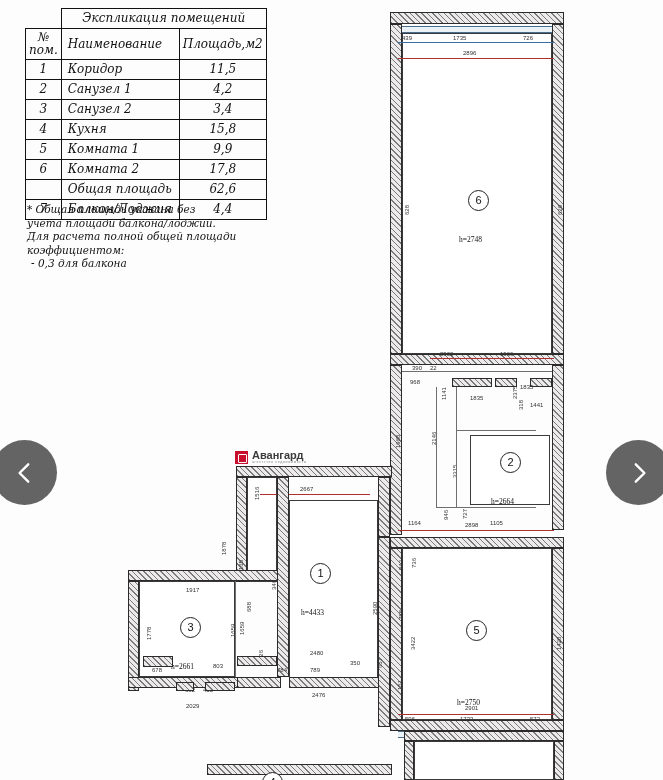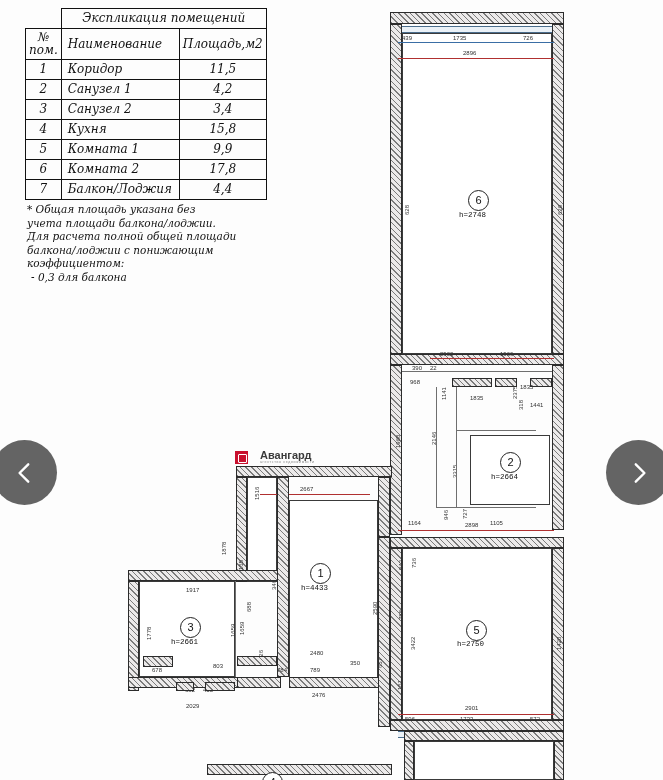--- a/index.html
+++ b/index.html
@@ -32,24 +32,24 @@
          background:#eaf1f7;box-sizing:border-box;}
   .thin{position:absolute;background:#6f6f6f;}
   .dim{position:absolute;font-size:6px;color:#333;font-family:"Liberation Sans",sans-serif;
        white-space:nowrap;letter-spacing:0;}
   .dim.v{transform-origin:0 0;transform:rotate(-90deg);}
   .dimline{position:absolute;background:#b03030;height:1px;}
   .dimline.blue{background:#3a6ea5;}
   .marker{position:absolute;width:19px;height:19px;border:1px solid #222;border-radius:50%;
           background:#fff;color:#111;font-size:11px;line-height:19px;text-align:center;
           font-family:"Liberation Sans",sans-serif;}
-  .hlbl{position:absolute;font-size:7.5px;color:#111;font-family:Liberation Mono, monospace;white-space:nowrap;}
+  .hlbl{position:absolute;font-size:7.5px;color:#111;font-family:Liberation Serif, serif;white-space:nowrap;margin-top:24px;}
 
   
-  .logo{position:absolute;left:235px;top:450px;display:flex;align-items:center;gap:12px;}
+  .logo{position:absolute;left:235px;top:450px;display:flex;align-items:center;gap:4px;}
   .logo .sq{width:13px;height:13px;background:#c8102e;position:relative;}
   .logo .sq:after{content:"";position:absolute;left:3px;top:3px;width:7px;height:7px;
      border:1.6px solid #fff;border-radius:1px;}
   .logo .txt{line-height:1;}
   .logo .t1{font-size:11px;font-weight:bold;color:#3b3b3b;font-family:"Liberation Sans",sans-serif;}
   .logo .t2{font-size:3.6px;color:#8a8a8a;letter-spacing:.6px;font-family:"Liberation Sans",sans-serif;}
 
   
   .nav{position:absolute;top:440px;width:65px;height:65px;border-radius:50%;
        background:rgba(40,40,40,.72);display:flex;align-items:center;justify-content:center;}
@@ -97,32 +97,36 @@
       <td class="n">5</td>
       <td class="nm">Комната 1</td>
       <td class="ar">9,9</td>
     </tr>
     <tr>
       <td class="n">6</td>
       <td class="nm">Комната 2</td>
       <td class="ar">17,8</td>
     </tr>
     <tr>
+      <td class="n"></td>
+      <td class="nm">Общая площадь</td>
+      <td class="ar">62,6</td>
+    </tr>
+    <tr>
       <td class="n">7</td>
       <td class="nm">Балкон/Лоджия</td>
       <td class="ar">4,4</td>
     </tr>
   </tbody>
     </table>
 
   <div class="note">
     <span class="l1">*   Общая  площадь  указана  без</span>
     <span class="l1">учета площади балкона/лоджии.</span>
     <span class="l1">Для расчета полной общей площади</span>
-    <span class="l1">балкона/лоджии      с      понижающим</span>
     <span class="l1">коэффициентом:</span>
     <span class="dash">-    0,3 для балкона</span>
   </div>
 
   <div class="hatch" style="left:390px;top:12px;width:174px;height:12px;"></div>
   <div class="glass" style="left:398px;top:26px;width:155px;height:7px;"></div>
   <div class="hatch" style="left:390px;top:24px;width:12px;height:330px;"></div>
   <div class="hatch" style="left:552px;top:24px;width:12px;height:330px;"></div>
   <div class="room" style="left:402px;top:33px;width:150px;height:321px;"></div>
   <div class="hatch" style="left:390px;top:354px;width:174px;height:11px;"></div>
@@ -190,21 +194,21 @@
   <div class="hlbl" style="left:301px;top:584px;">h=4433</div>
 
   <div class="hatch" style="left:378px;top:537px;width:12px;height:190px;"></div>
   <div class="hatch" style="left:390px;top:537px;width:174px;height:11px;"></div>
   <div class="hatch" style="left:552px;top:548px;width:12px;height:172px;"></div>
   <div class="room" style="left:402px;top:548px;width:150px;height:172px;"></div>
   <div class="hatch" style="left:390px;top:548px;width:12px;height:172px;"></div>
   <div class="hatch" style="left:390px;top:720px;width:174px;height:11px;"></div>
   <div class="glass" style="left:398px;top:731px;width:155px;height:7px;"></div>
   <div class="marker" style="left:466px;top:620px;">5</div>
-  <div class="hlbl" style="left:457px;top:640px;">h=2750</div>
+  <div class="hlbl" style="left:457px;top:674px;">h=2750</div>
   <div class="dimline" style="left:398px;top:530px;width:156px;"></div>
   <div class="dim" style="left:465px;top:522px;">2898</div>
   <div class="dim v" style="left:398px;top:570px;">842</div>
   <div class="dim v" style="left:411px;top:568px;">736</div>
   <div class="dim v" style="left:372px;top:615px;">2590</div>
   <div class="dim v" style="left:398px;top:620px;">788</div>
   <div class="dim v" style="left:410px;top:650px;">3422</div>
   <div class="dim v" style="left:556px;top:650px;">1420</div>
   <div class="dimline" style="left:398px;top:714px;width:156px;"></div>
   <div class="dim" style="left:465px;top:705px;">2901</div>

